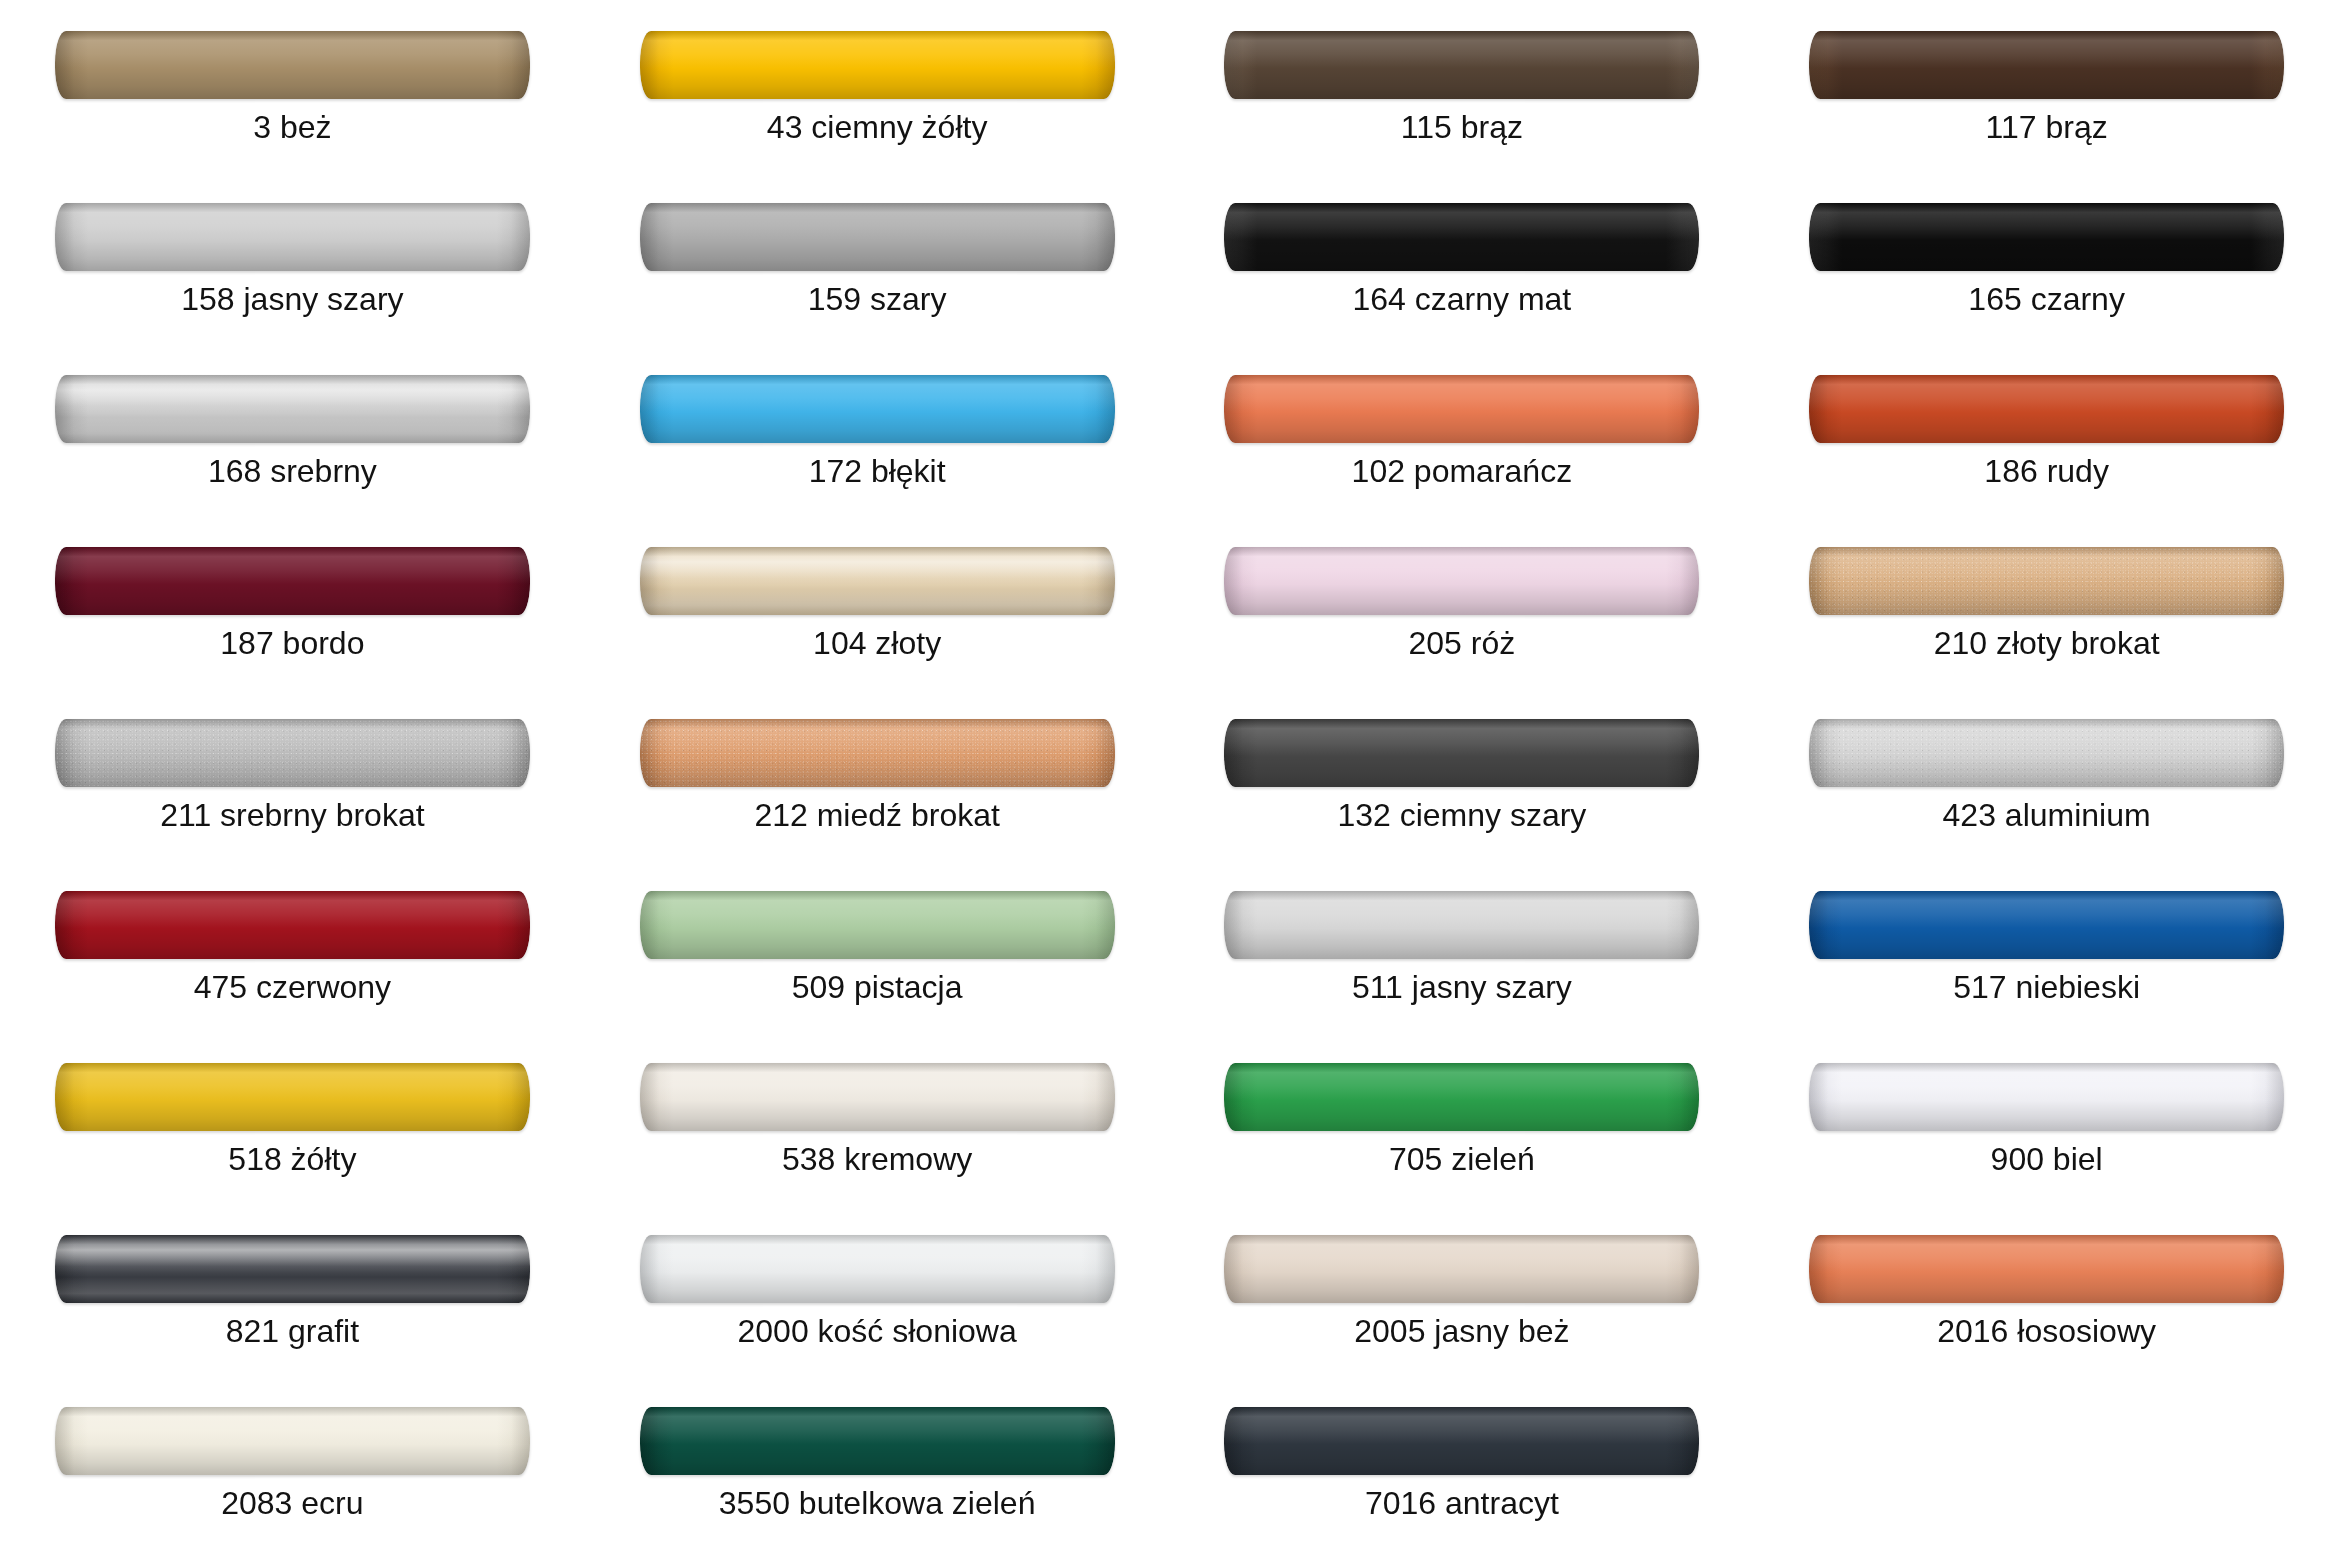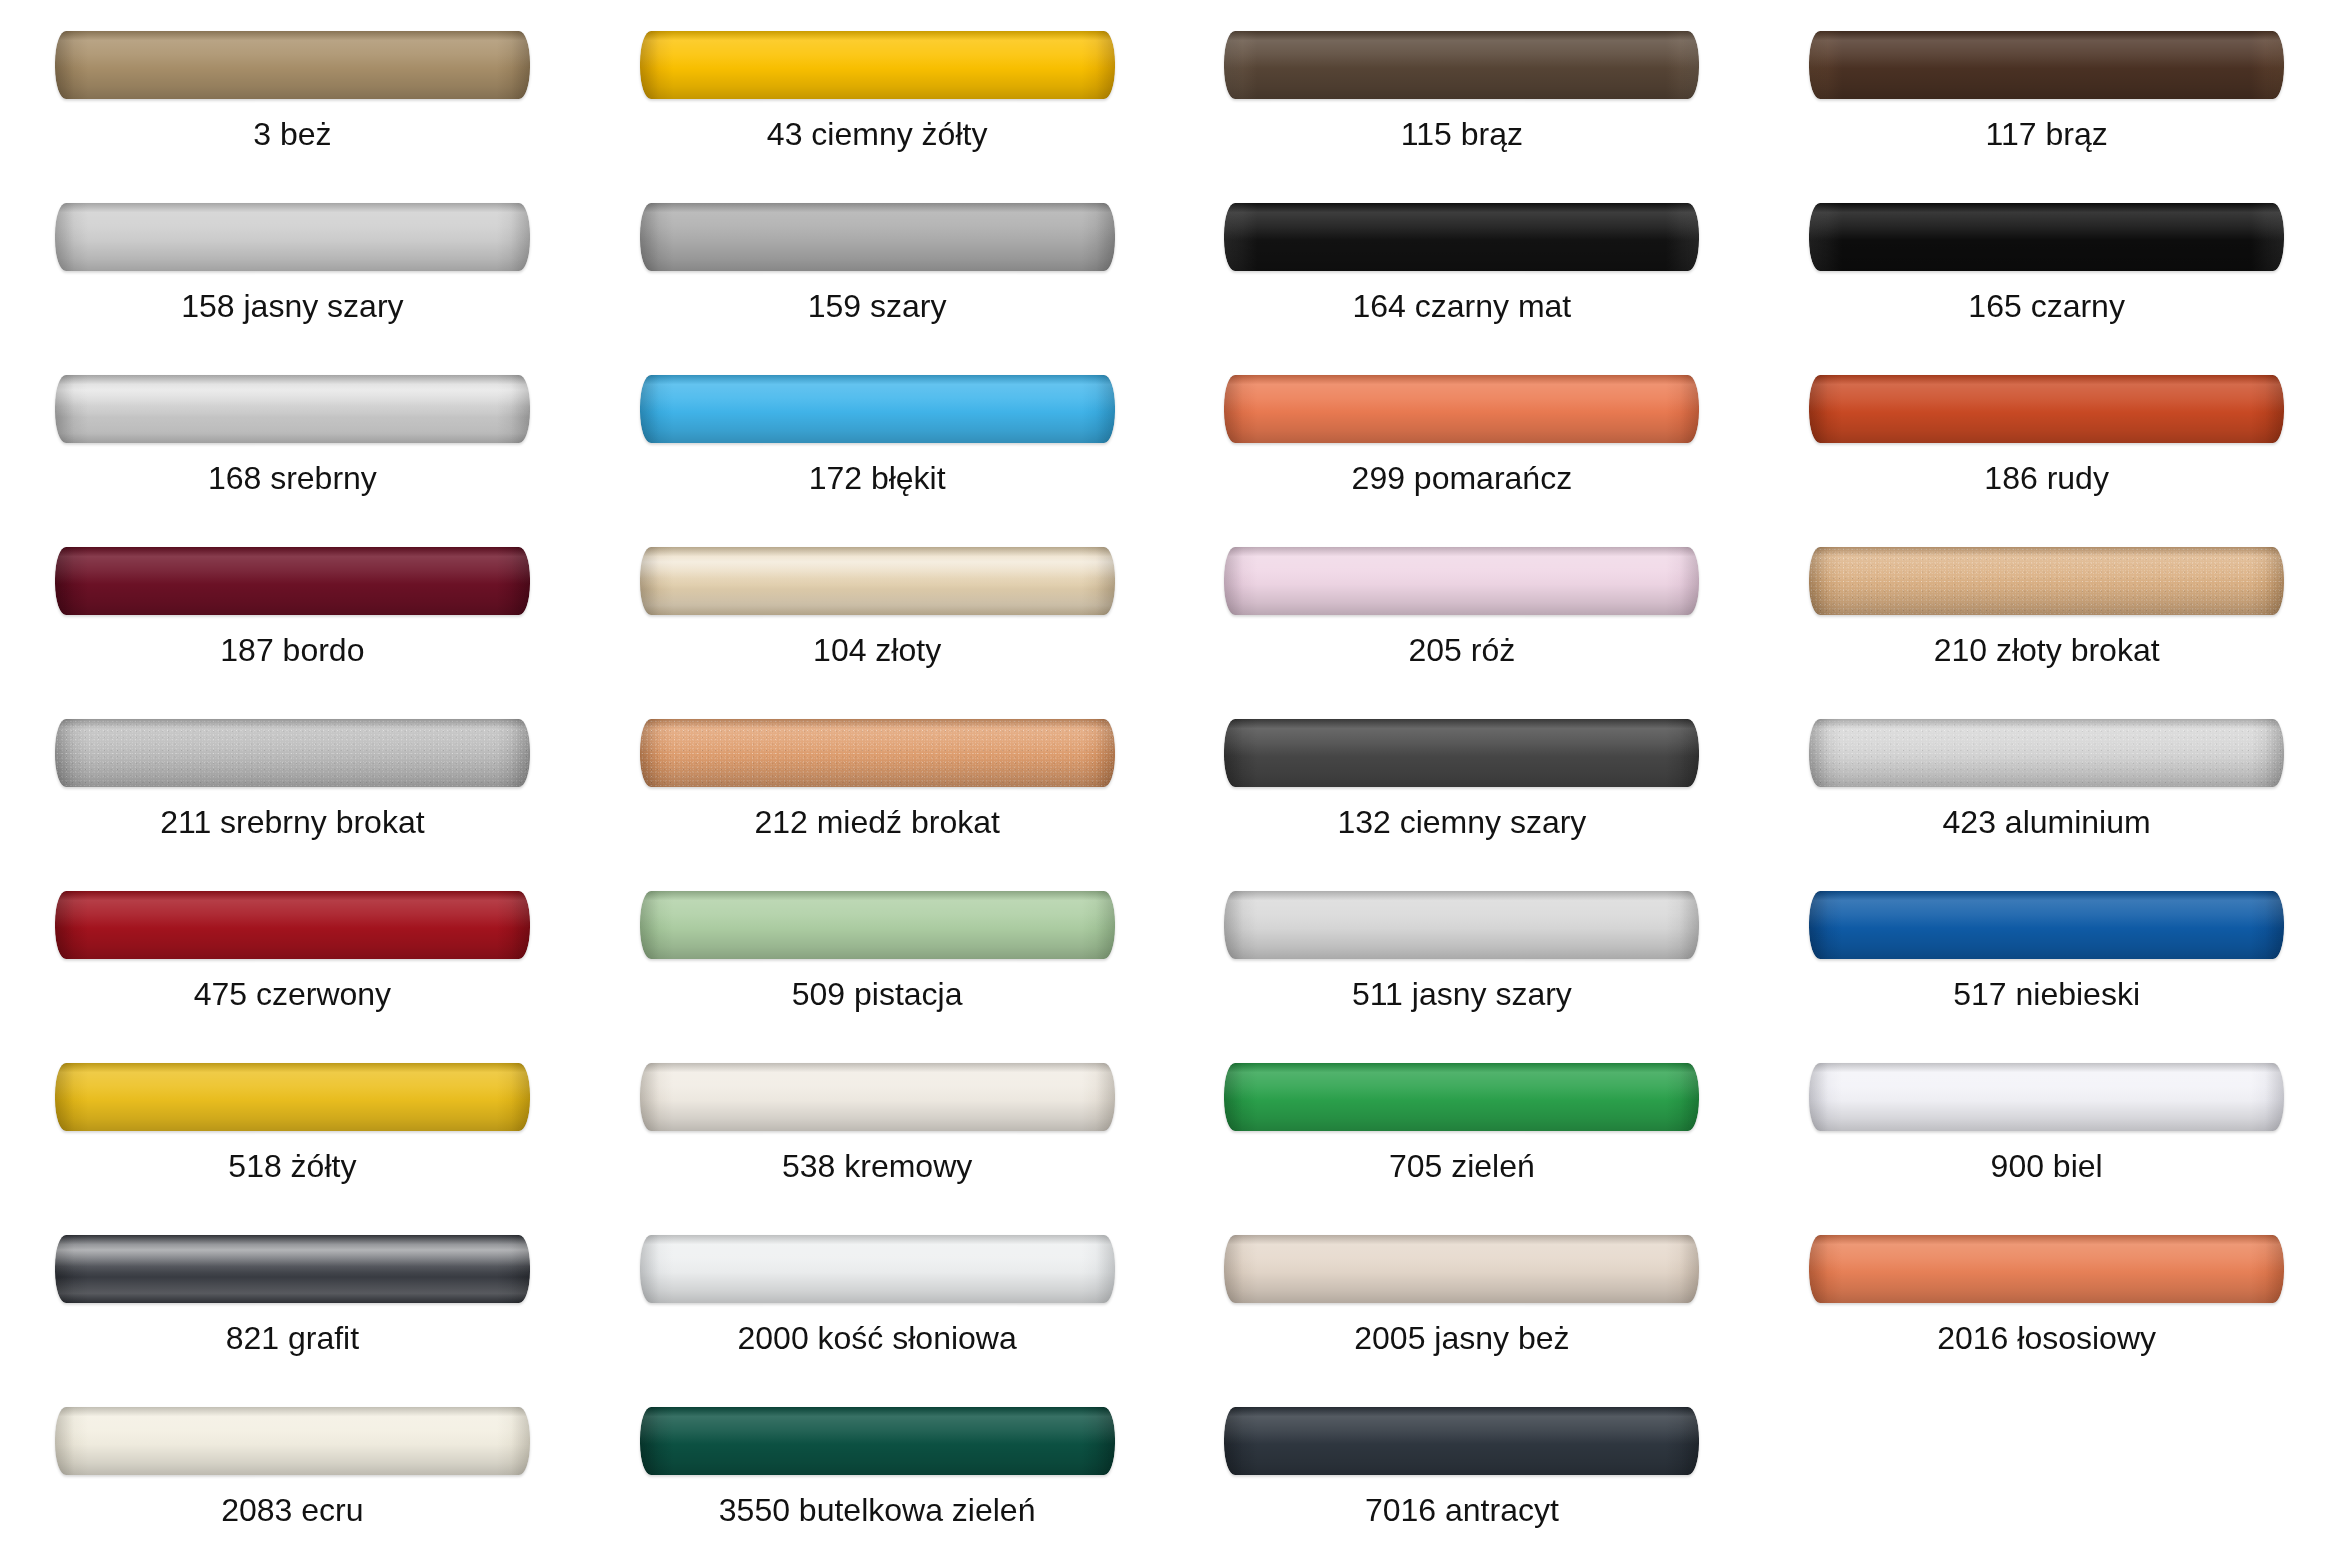--- a/index.html
+++ b/index.html
@@ -84,21 +84,21 @@
     inset: 0;
     background: linear-gradient(to bottom,
         rgba(255,255,255,0.00) 0%,
         rgba(255,255,255,0.55) 22%,
         rgba(255,255,255,0.10) 46%,
         rgba(255,255,255,0.00) 62%,
         rgba(255,255,255,0.22) 86%,
         rgba(255,255,255,0.00) 100%);
   }
   .swatch-label {
-    margin-top: 19px;
+    margin-top: 12px;
     font-size: 32px;
     line-height: 1;
     color: #121212;
     text-align: center;
     white-space: nowrap;
     font-family: "Liberation Sans", sans-serif;
   }
 </style>
 </head>
 <body style="background: rgb(255, 255, 255);">
@@ -206,21 +206,21 @@
       <div class="swatch-label">172 błękit</div>
     </div>
     <div class="swatch-cell">
       <div class="swatch-bar-wrap">
         <div class="swatch-bar">
           <div class="shade" style="background: linear-gradient(to right, rgb(212, 101, 62) 0%, rgb(236, 123, 82) 7%, rgb(236, 123, 82) 93%, rgb(212, 101, 62) 100%);"></div>
           <div class="cyl"></div>
           <div class="ends"></div>
         </div>
       </div>
-      <div class="swatch-label">299 pomarańcz</div>
+      <div class="swatch-label">102 pomarańcz</div>
     </div>
     <div class="swatch-cell">
       <div class="swatch-bar-wrap">
         <div class="swatch-bar">
           <div class="shade" style="background: linear-gradient(to right, rgb(173, 58, 24) 0%, rgb(203, 74, 36) 7%, rgb(203, 74, 36) 93%, rgb(173, 58, 24) 100%);"></div>
           <div class="cyl"></div>
           <div class="ends"></div>
         </div>
       </div>
       <div class="swatch-label">186 rudy</div>

